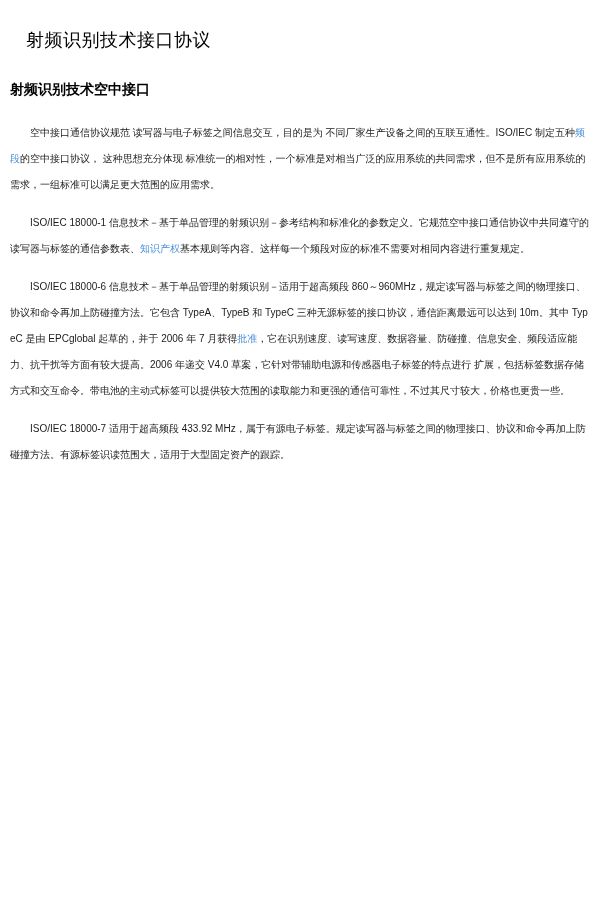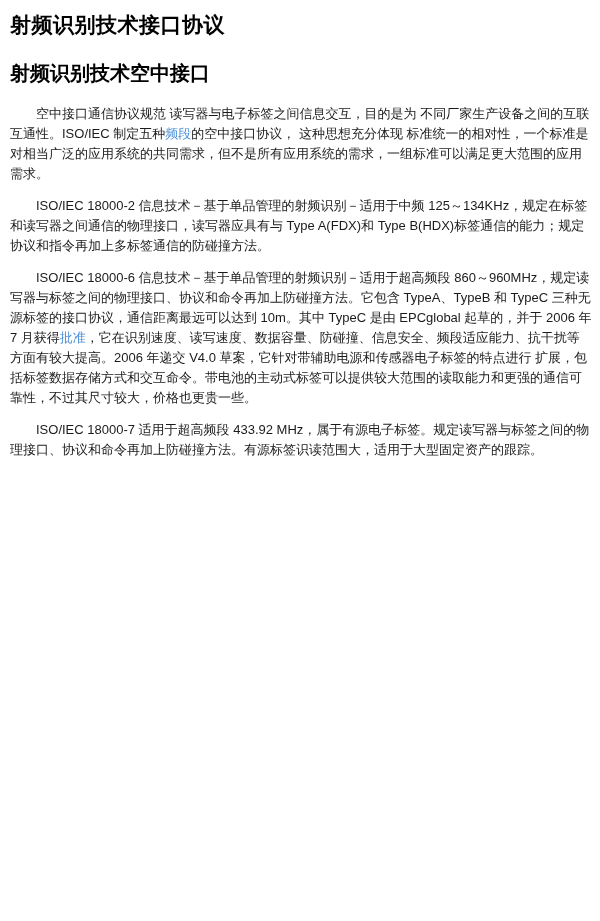--- a/index.html
+++ b/index.html
@@ -10,43 +10,43 @@
   html,body{margin:0;padding:0;}
   body{
     width:600px;
     height:921px;
     overflow:hidden;
     background:var(--bg-color);
     color:var(--text-color);
     font-family:"Liberation Sans","DejaVu Sans",sans-serif;
   }
   .page-title{
-    margin:0;
+    margin:16px;
     padding:9px 10px 0 10px;
-    font-size:21px;
+    font-size:18px;
     line-height:31px;
-    font-weight:bold;
+    font-weight:normal;
     color:#000;
     letter-spacing:0.5px;
   }
   .section-heading{
     margin:22px 0 0 0;
     padding:0 10px;
-    font-size:20px;
+    font-size:14px;
     line-height:23px;
     font-weight:bold;
     color:#000;
   }
   .article{
     padding:6px 8px 0 10px;
   }
   p.para{
     margin:0 0 12px 0;
-    font-size:13px;
-    line-height:20px;
+    font-size:10px;
+    line-height:26px;
     text-indent:2em;
     word-break:break-all;
   }
   p.para:first-child{
     margin-top:13px;
   }
   a.inline-link{
     color:var(--link-color);
     text-decoration:none;
     cursor:pointer;
@@ -54,16 +54,16 @@
 </style>
 </head>
 <body>
 
 <h1 class="page-title">射频识别技术接口协议</h1>
 
 <h2 class="section-heading">射频识别技术空中接口</h2>
 
 <div class="article" id="article">
     <p class="para"><span>空中接口通信协议规范 读写器与电子标签之间信息交互，目的是为 不同厂家生产设备之间的互联互通性。ISO/IEC 制定五种</span><a class="inline-link">频段</a><span>的空中接口协议， 这种思想充分体现 标准统一的相对性，一个标准是对相当广泛的应用系统的共同需求，但不是所有应用系统的需求，一组标准可以满足更大范围的应用需求。</span></p>
-    <p class="para"><span>ISO/IEC 18000-2 信息技术－基于单品管理的射频识别－适用于中频 125～134KHz，规定在标签和读写器之间通信的物理接口，读写器应具有与 Type A(FDX)和 Type B(HDX)标签通信的能力；规定协议和指令再加上多标签通信的防碰撞方法。</span></p>
+    <p class="para"><span>ISO/IEC 18000-1 信息技术－基于单品管理的射频识别－参考结构和标准化的参数定义。它规范空中接口通信协议中共同遵守的读写器与标签的通信参数表、</span><a class="inline-link">知识产权</a><span>基本规则等内容。这样每一个频段对应的标准不需要对相同内容进行重复规定。</span></p>
     <p class="para"><span>ISO/IEC 18000-6 信息技术－基于单品管理的射频识别－适用于超高频段 860～960MHz，规定读写器与标签之间的物理接口、协议和命令再加上防碰撞方法。它包含 TypeA、TypeB 和 TypeC 三种无源标签的接口协议，通信距离最远可以达到 10m。其中 TypeC 是由 EPCglobal 起草的，并于 2006 年 7 月获得</span><a class="inline-link">批准</a><span>，它在识别速度、读写速度、数据容量、防碰撞、信息安全、频段适应能力、抗干扰等方面有较大提高。2006 年递交 V4.0 草案，它针对带辅助电源和传感器电子标签的特点进行 扩展，包括标签数据存储方式和交互命令。带电池的主动式标签可以提供较大范围的读取能力和更强的通信可靠性，不过其尺寸较大，价格也更贵一些。</span></p>
     <p class="para"><span>ISO/IEC 18000-7 适用于超高频段 433.92 MHz，属于有源电子标签。规定读写器与标签之间的物理接口、协议和命令再加上防碰撞方法。有源标签识读范围大，适用于大型固定资产的跟踪。</span></p>
   </div>
 
 </body></html>

